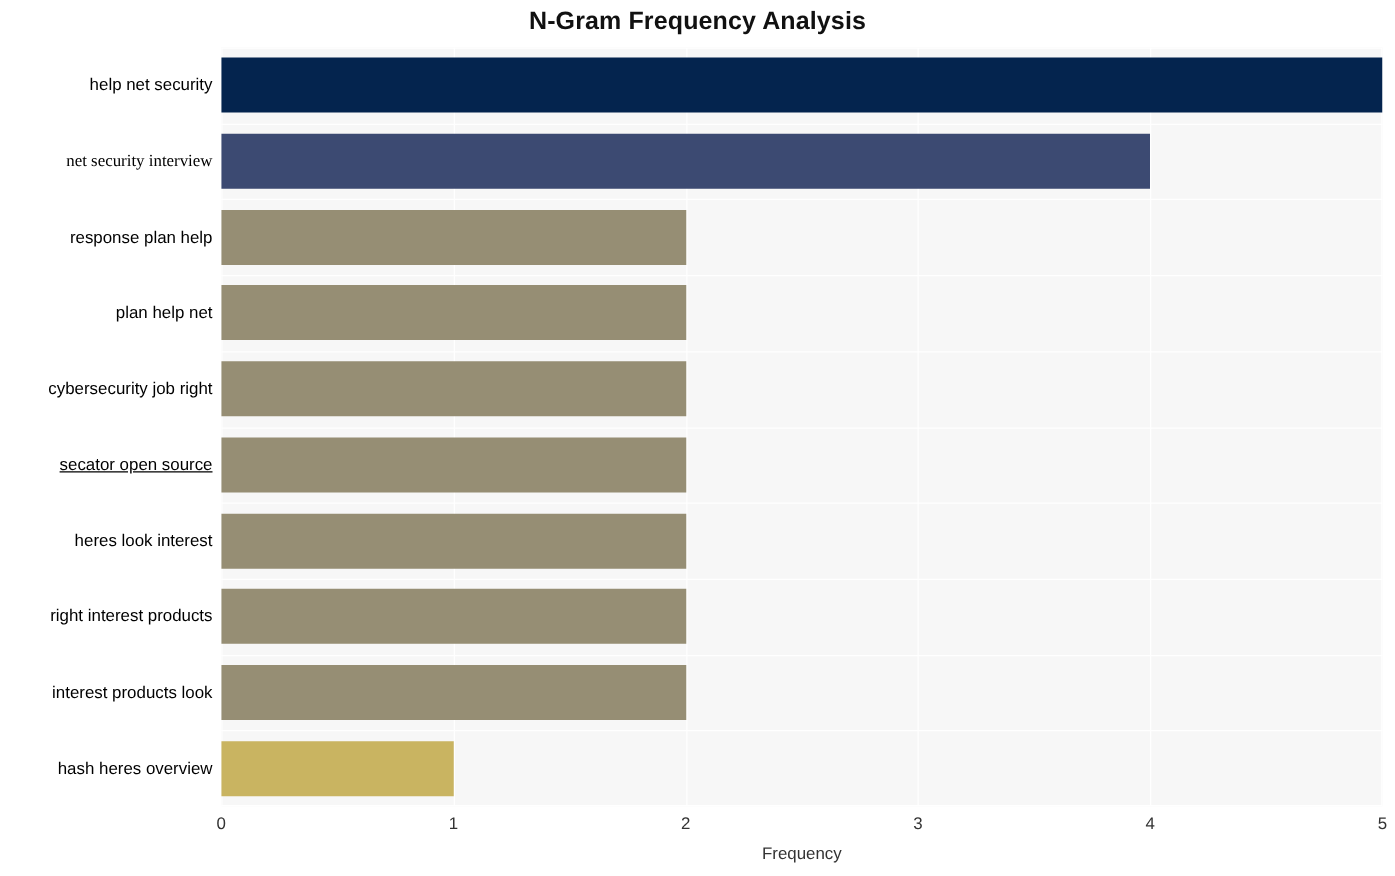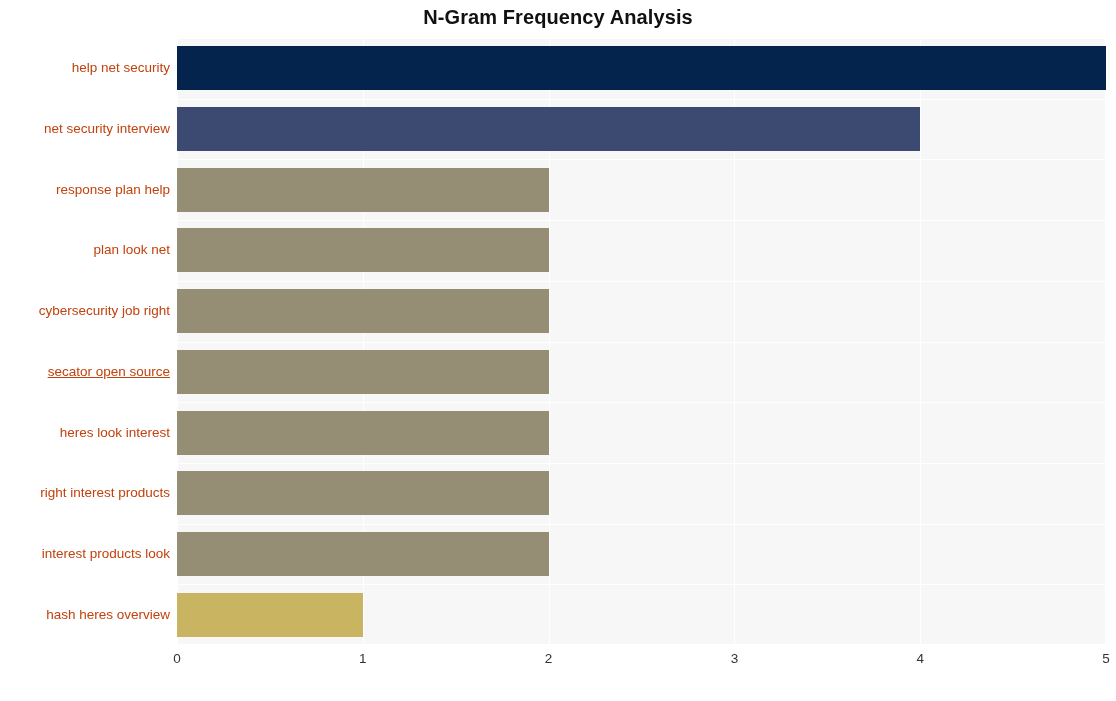--- a/index.html
+++ b/index.html
@@ -65,21 +65,21 @@
     top: 38px;
     width: 170px;
     height: 607px;
   }
   .y-tick-label {
     position: absolute;
     right: 0;
     width: 170px;
     text-align: right;
     font-size: 13.5px;
-    color: #c2410c;
+    color: #000000;
     height: 18px;
     line-height: 18px;
     white-space: nowrap;
   }
   #x-axis-labels {
     position: absolute;
     left: 0;
     top: 650px;
     width: 1116px;
     height: 22px;
@@ -142,33 +142,34 @@
         <div class="bar" style="width: 372px; top: 312px; background: rgb(150, 142, 116);"></div>
         <div class="bar" style="width: 372px; top: 373px; background: rgb(150, 142, 116);"></div>
         <div class="bar" style="width: 372px; top: 433px; background: rgb(150, 142, 116);"></div>
         <div class="bar" style="width: 372px; top: 494px; background: rgb(150, 142, 116);"></div>
         <div class="bar" style="width: 186px; top: 555px; background: rgb(201, 180, 97);"></div>
       </div>
   </div>
 
   <div id="y-axis-labels">
       <div class="y-tick-label" style="top: 21px;">help net security</div>
-      <div class="y-tick-label" style="top: 82px;">net security interview</div>
+      <div class="y-tick-label" style="top: 82px; font-family: Liberation Serif, serif;">net security interview</div>
       <div class="y-tick-label" style="top: 143px;">response plan help</div>
-      <div class="y-tick-label" style="top: 203px;">plan look net</div>
+      <div class="y-tick-label" style="top: 203px;">plan help net</div>
       <div class="y-tick-label" style="top: 264px;">cybersecurity job right</div>
       <div class="y-tick-label" style="top: 325px; text-decoration: underline;">secator open source</div>
       <div class="y-tick-label" style="top: 386px; margin-left: 8px;">heres look interest</div>
       <div class="y-tick-label" style="top: 446px;">right interest products</div>
       <div class="y-tick-label" style="top: 507px;">interest products look</div>
       <div class="y-tick-label" style="top: 568px;">hash heres overview</div>
     </div>
   <div id="x-axis-labels">
       <div class="x-tick-label" style="left: 177px;">0</div>
       <div class="x-tick-label" style="left: 362.8px;">1</div>
       <div class="x-tick-label" style="left: 548.6px;">2</div>
       <div class="x-tick-label" style="left: 734.4px;">3</div>
       <div class="x-tick-label" style="left: 920.2px;">4</div>
       <div class="x-tick-label" style="left: 1106px;">5</div>
     </div>
 
+  <div id="x-axis-title">Frequency</div>
 
 </div>
 
 </body></html>

